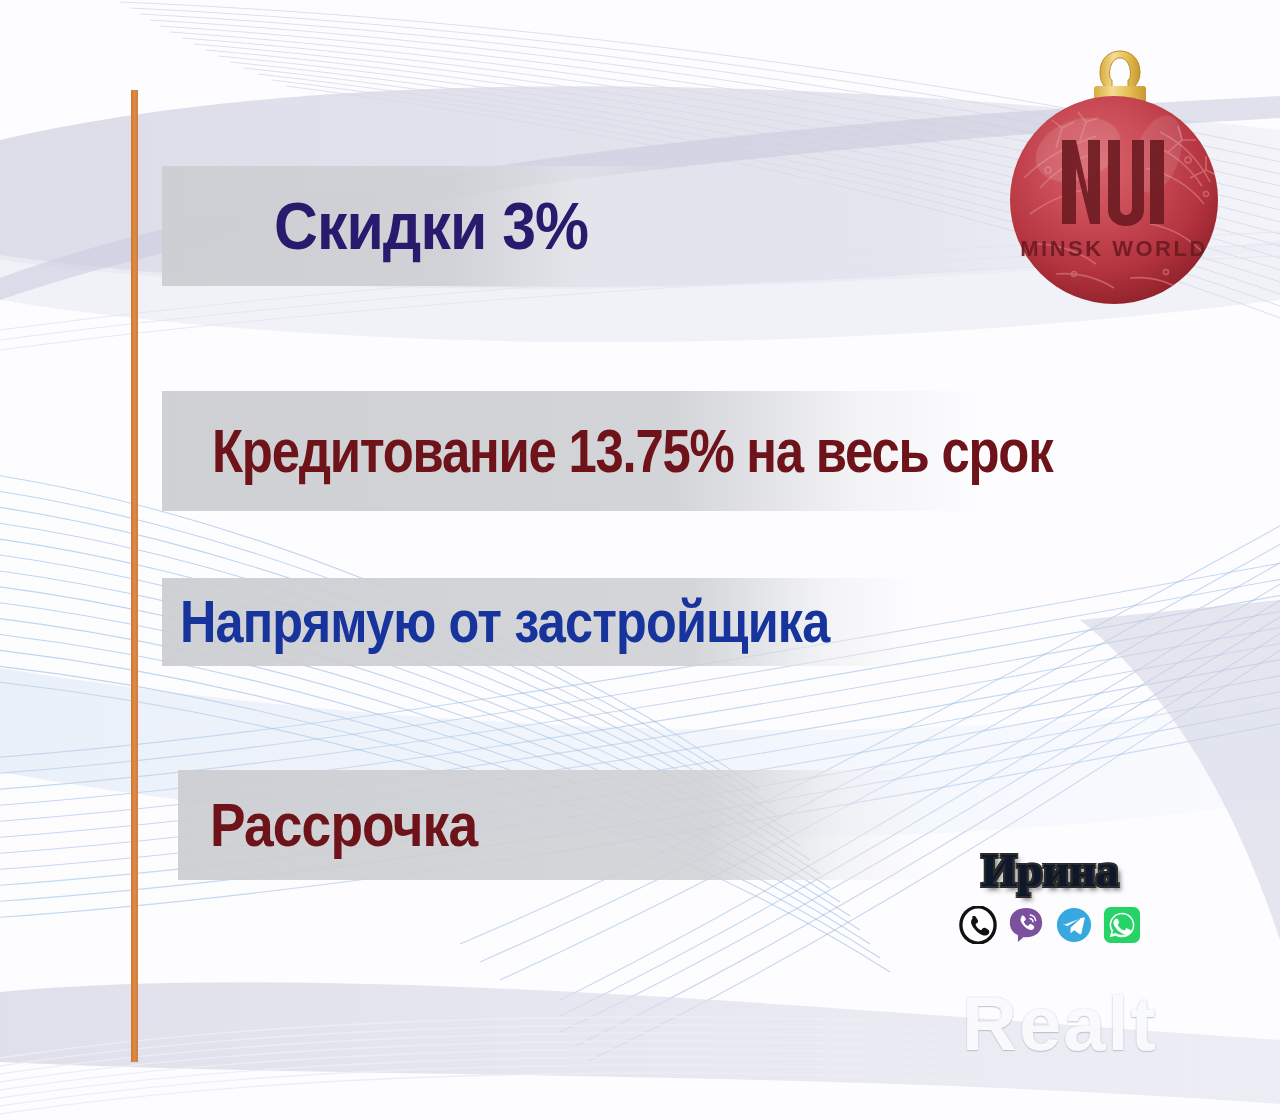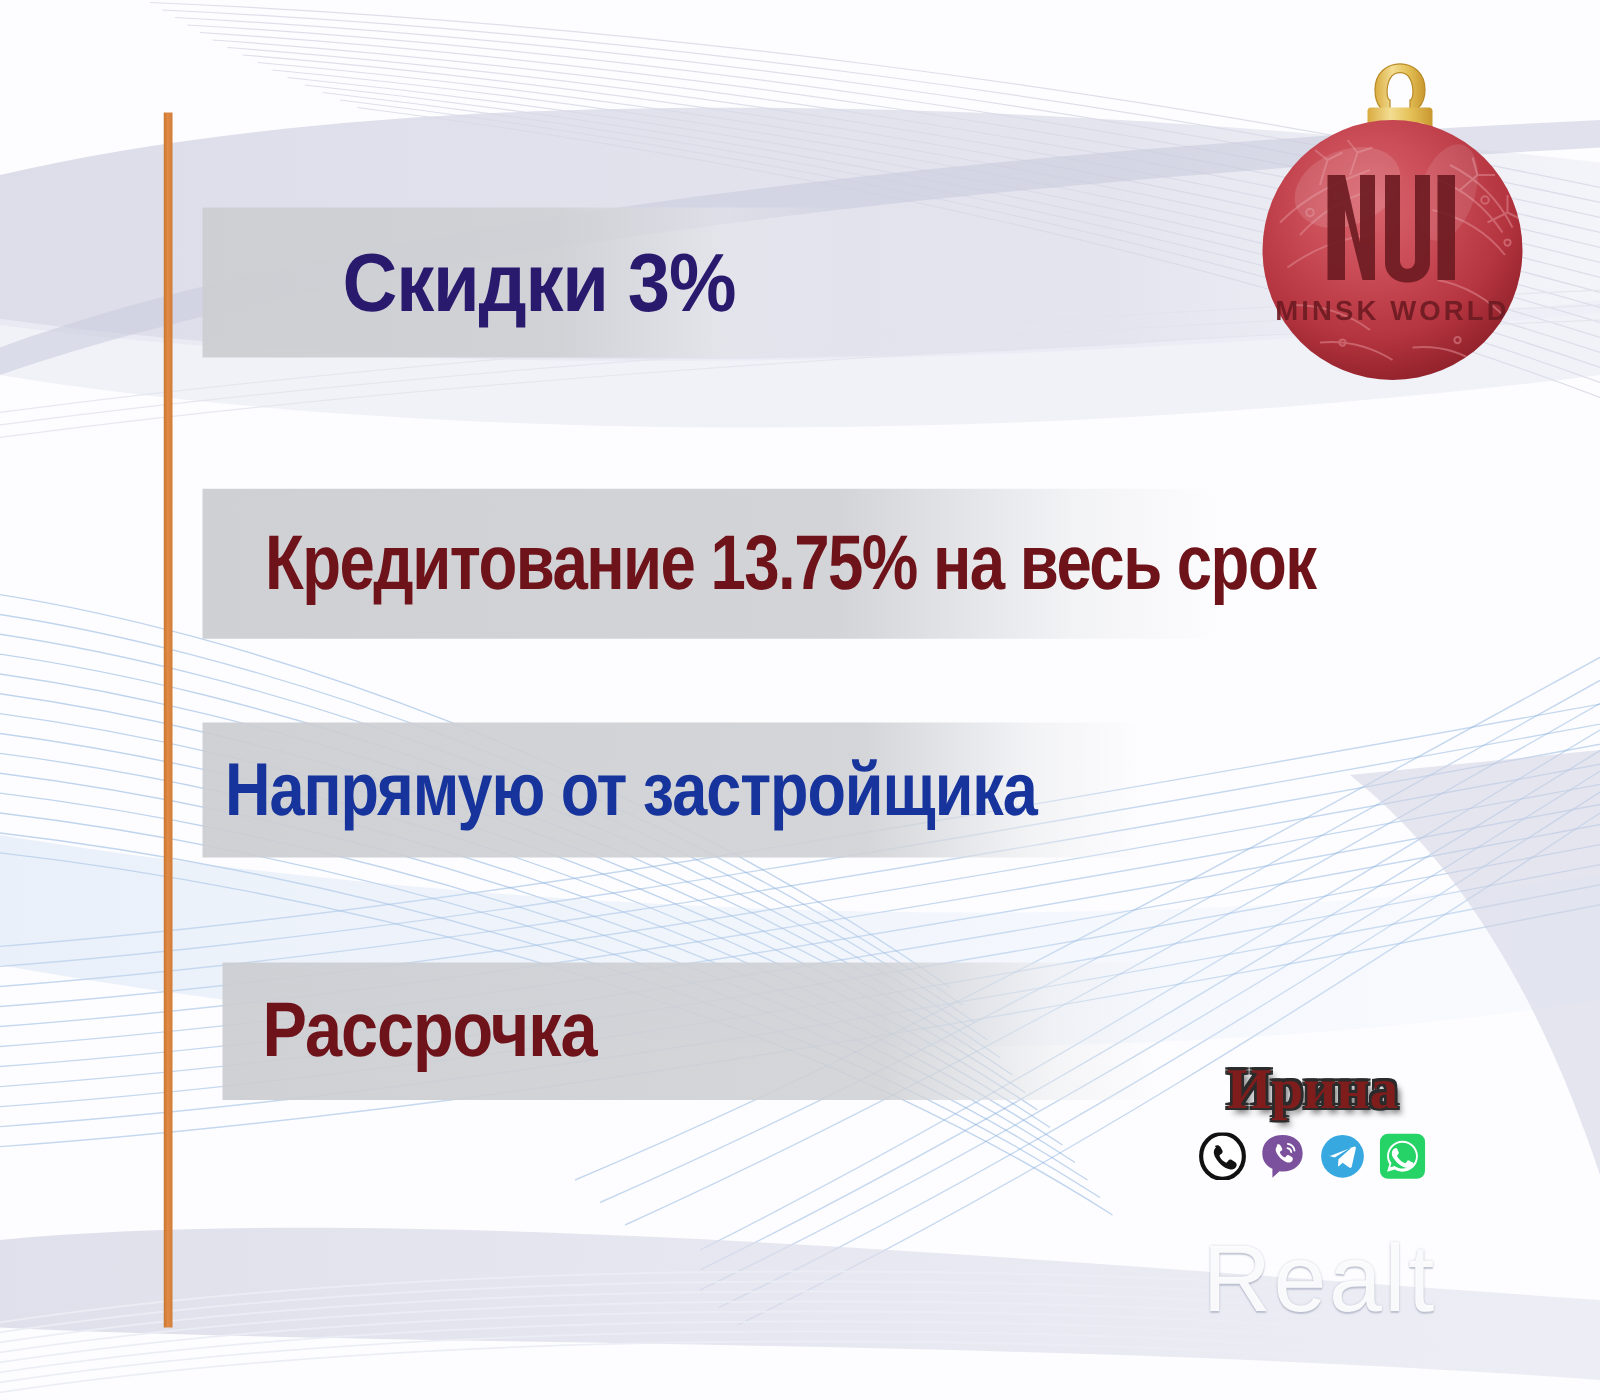--- a/index.html
+++ b/index.html
@@ -65,21 +65,21 @@
     font-weight:bold;
     font-size:62px;
     color:#6d1319;
     letter-spacing:-1.5px;
     margin-left:50px;
     transform:scaleX(.82);
     transform-origin:left center;
   }
 
   #banner3{
-    left:162px;top:578px;width:755px;height:108px;
+    left:162px;top:578px;width:755px;height:88px;
     background:linear-gradient(to right,rgba(203,205,209,.92) 0%,rgba(207,209,213,.9) 70%,rgba(233,234,237,.5) 88%,rgba(255,255,255,0) 100%);
   }
   #banner3 .txt{
     font-family:"Liberation Sans Narrow","Liberation Sans", sans-serif;
     font-weight:bold;
     font-size:60px;
     color:#17339c;
     letter-spacing:-1px;
     margin-left:18px;
     transform:scaleX(.84);
@@ -115,21 +115,21 @@
     position:absolute;
     left:950px;top:848px;
     width:200px;
     z-index:9;
     text-align:center;
   }
   #contact .agent-name{
     font-family:"Liberation Serif", serif;
     font-weight:bold;
     font-size:46px;
-    color:#7f1d1d;
+    color:#0f172a;
     line-height:1;
     text-shadow:
       2px 0 0 #2b2b2b, -2px 0 0 #2b2b2b,
       0 2px 0 #2b2b2b, 0 -2px 0 #2b2b2b,
       2px 2px 0 #2b2b2b, -2px -2px 0 #2b2b2b,
       2px -2px 0 #2b2b2b, -2px 2px 0 #2b2b2b,
       4px 4px 5px rgba(0,0,0,.55);
     letter-spacing:0px;
   }
   #contact .icons{
@@ -140,21 +140,21 @@
     align-items:center;
   }
   .cicon{width:38px;height:38px;display:block;}
 
   
   #watermark{
     position:absolute;
     left:962px;top:986px;
     z-index:7;
     font-family:"Liberation Sans", sans-serif;
-    font-weight:normal;
+    font-weight:bold;
     font-size:76px;
     letter-spacing:2px;
     color:rgba(255,255,255,.92);
     text-shadow:0 1px 1px rgba(160,165,185,.55), 0 0 2px rgba(150,156,180,.45);
     line-height:1;
     pointer-events:none;
   }
 </style>
 </head>
 <body>

